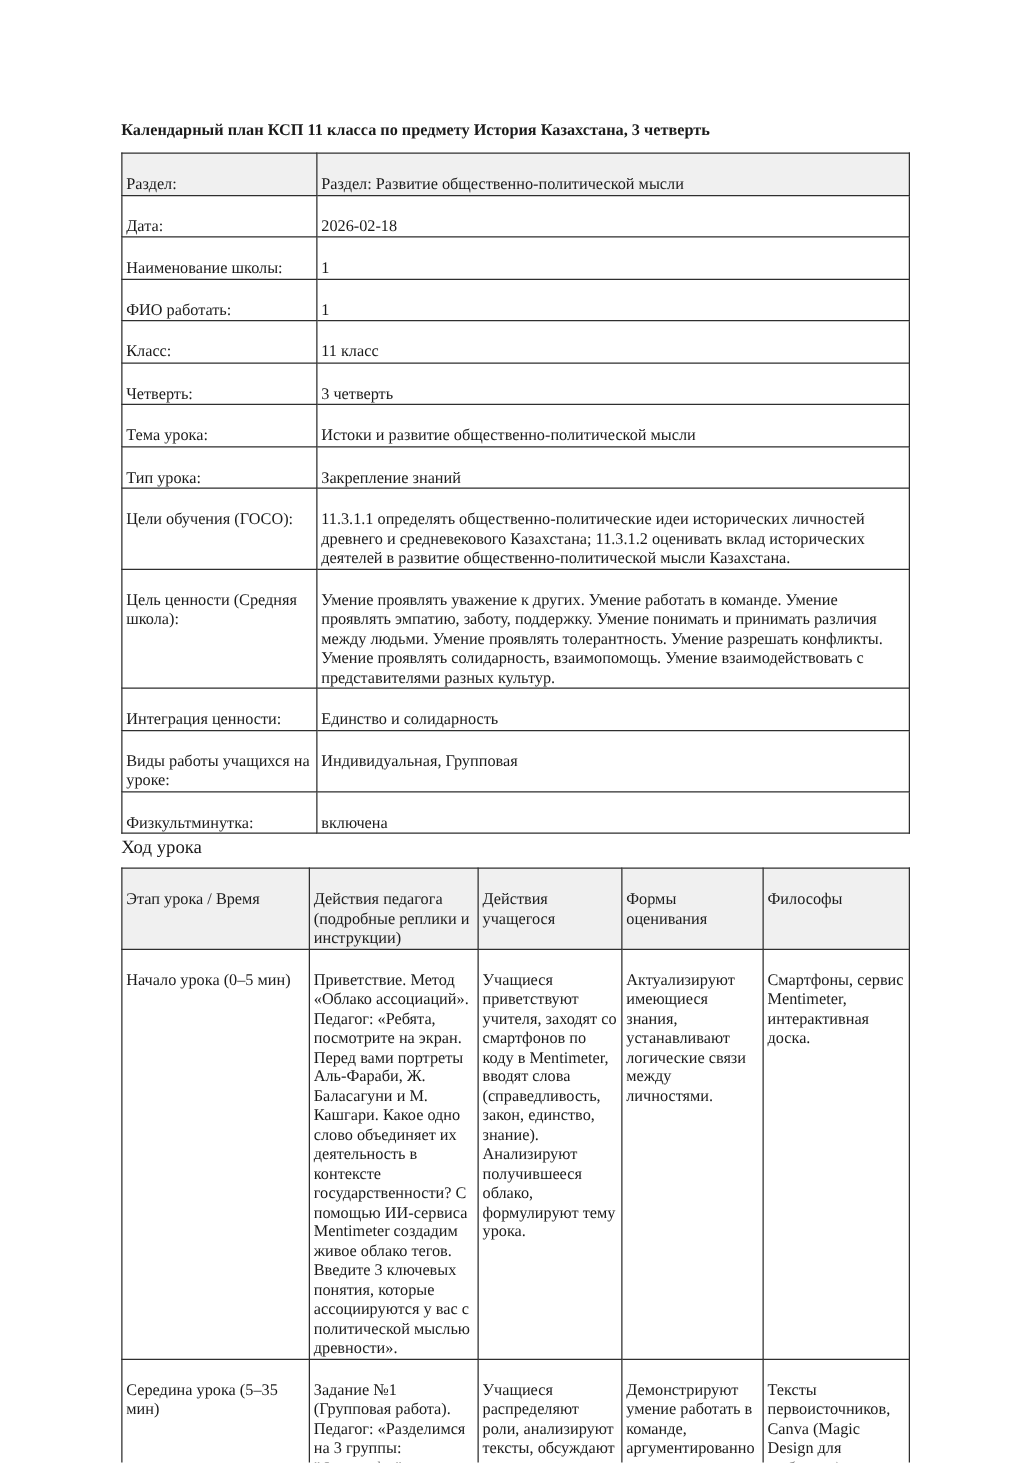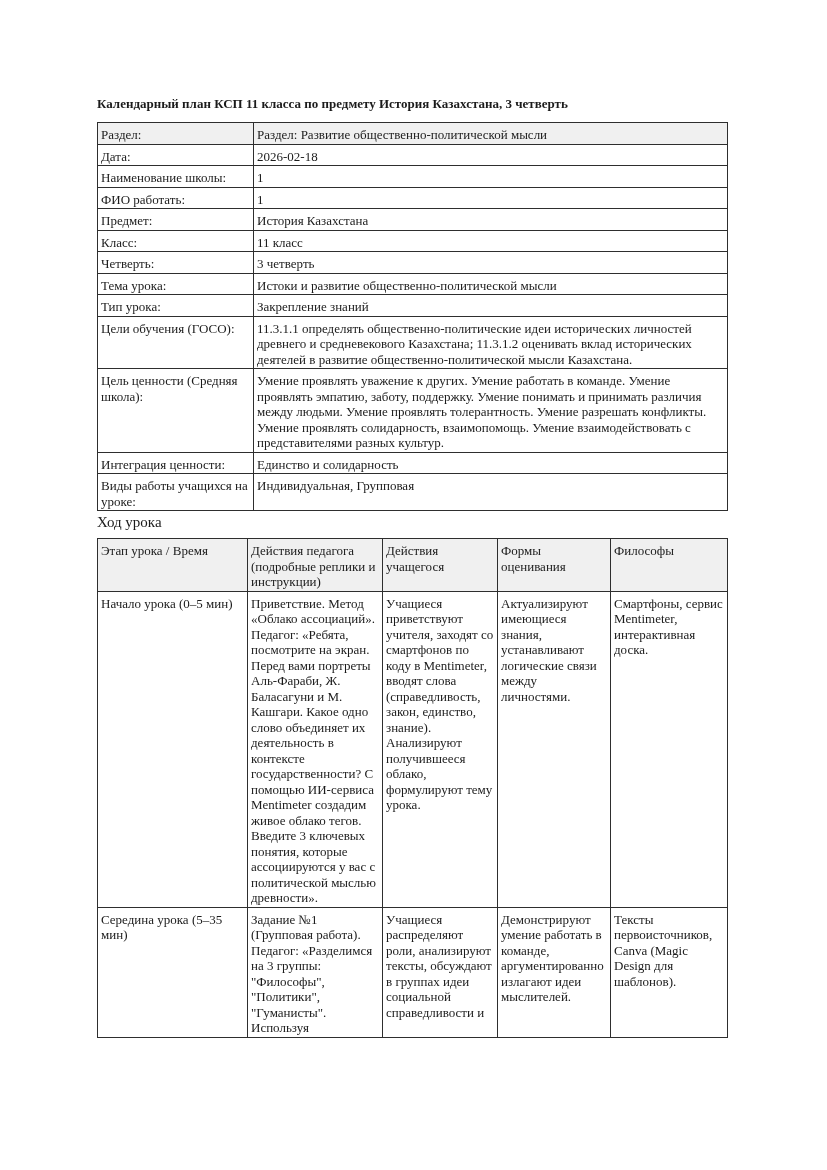--- a/index.html
+++ b/index.html
@@ -30,21 +30,21 @@
     width: 630px;
     table-layout: fixed;
   }
   td, th {
     border: 1px solid #2e2e2e;
     vertical-align: top;
     text-align: left;
     font-weight: normal;
     font-size: 13px;
     line-height: 15.5px;
-    padding: 4px 3px 1px 3px;
+    padding: 16px 3px 1px 3px;
     word-wrap: break-word;
   }
   tr.hl, .lesson-table thead tr {
     background: #f0f0f0;
   }
   .section-heading {
     font-size: 15px;
     line-height: 15px;
     margin: 4px 0 8px 0;
     font-weight: normal;
@@ -73,24 +73,20 @@
         </tr>
         <tr>
           <td class="label-cell">Наименование школы:</td>
           <td class="value-cell">1</td>
         </tr>
         <tr>
           <td class="label-cell">ФИО работать:</td>
           <td class="value-cell">1</td>
         </tr>
         <tr>
-          <td class="label-cell">Предмет:</td>
-          <td class="value-cell">История Казахстана</td>
-        </tr>
-        <tr>
           <td class="label-cell">Класс:</td>
           <td class="value-cell">11 класс</td>
         </tr>
         <tr>
           <td class="label-cell">Четверть:</td>
           <td class="value-cell">3 четверть</td>
         </tr>
         <tr>
           <td class="label-cell">Тема урока:</td>
           <td class="value-cell">Истоки и развитие общественно-политической мысли</td>
@@ -107,20 +103,24 @@
           <td class="label-cell">Цель ценности (Средняя школа):</td>
           <td class="value-cell">Умение проявлять уважение к других. Умение работать в команде. Умение проявлять эмпатию, заботу, поддержку. Умение понимать и принимать различия между людьми. Умение проявлять толерантность. Умение разрешать конфликты. Умение проявлять солидарность, взаимопомощь. Умение взаимодействовать с представителями разных культур.</td>
         </tr>
         <tr>
           <td class="label-cell">Интеграция ценности:</td>
           <td class="value-cell">Единство и солидарность</td>
         </tr>
         <tr>
           <td class="label-cell">Виды работы учащихся на уроке:</td>
           <td class="value-cell">Индивидуальная, Групповая</td>
+        </tr>
+        <tr>
+          <td class="label-cell">Физкультминутка:</td>
+          <td class="value-cell">включена</td>
         </tr>
       </tbody>
   </table>
 
   <p class="section-heading">Ход урока</p>
 
   <table class="lesson-table">
     <colgroup>
       <col style="width:150px">
       <col style="width:135px">

